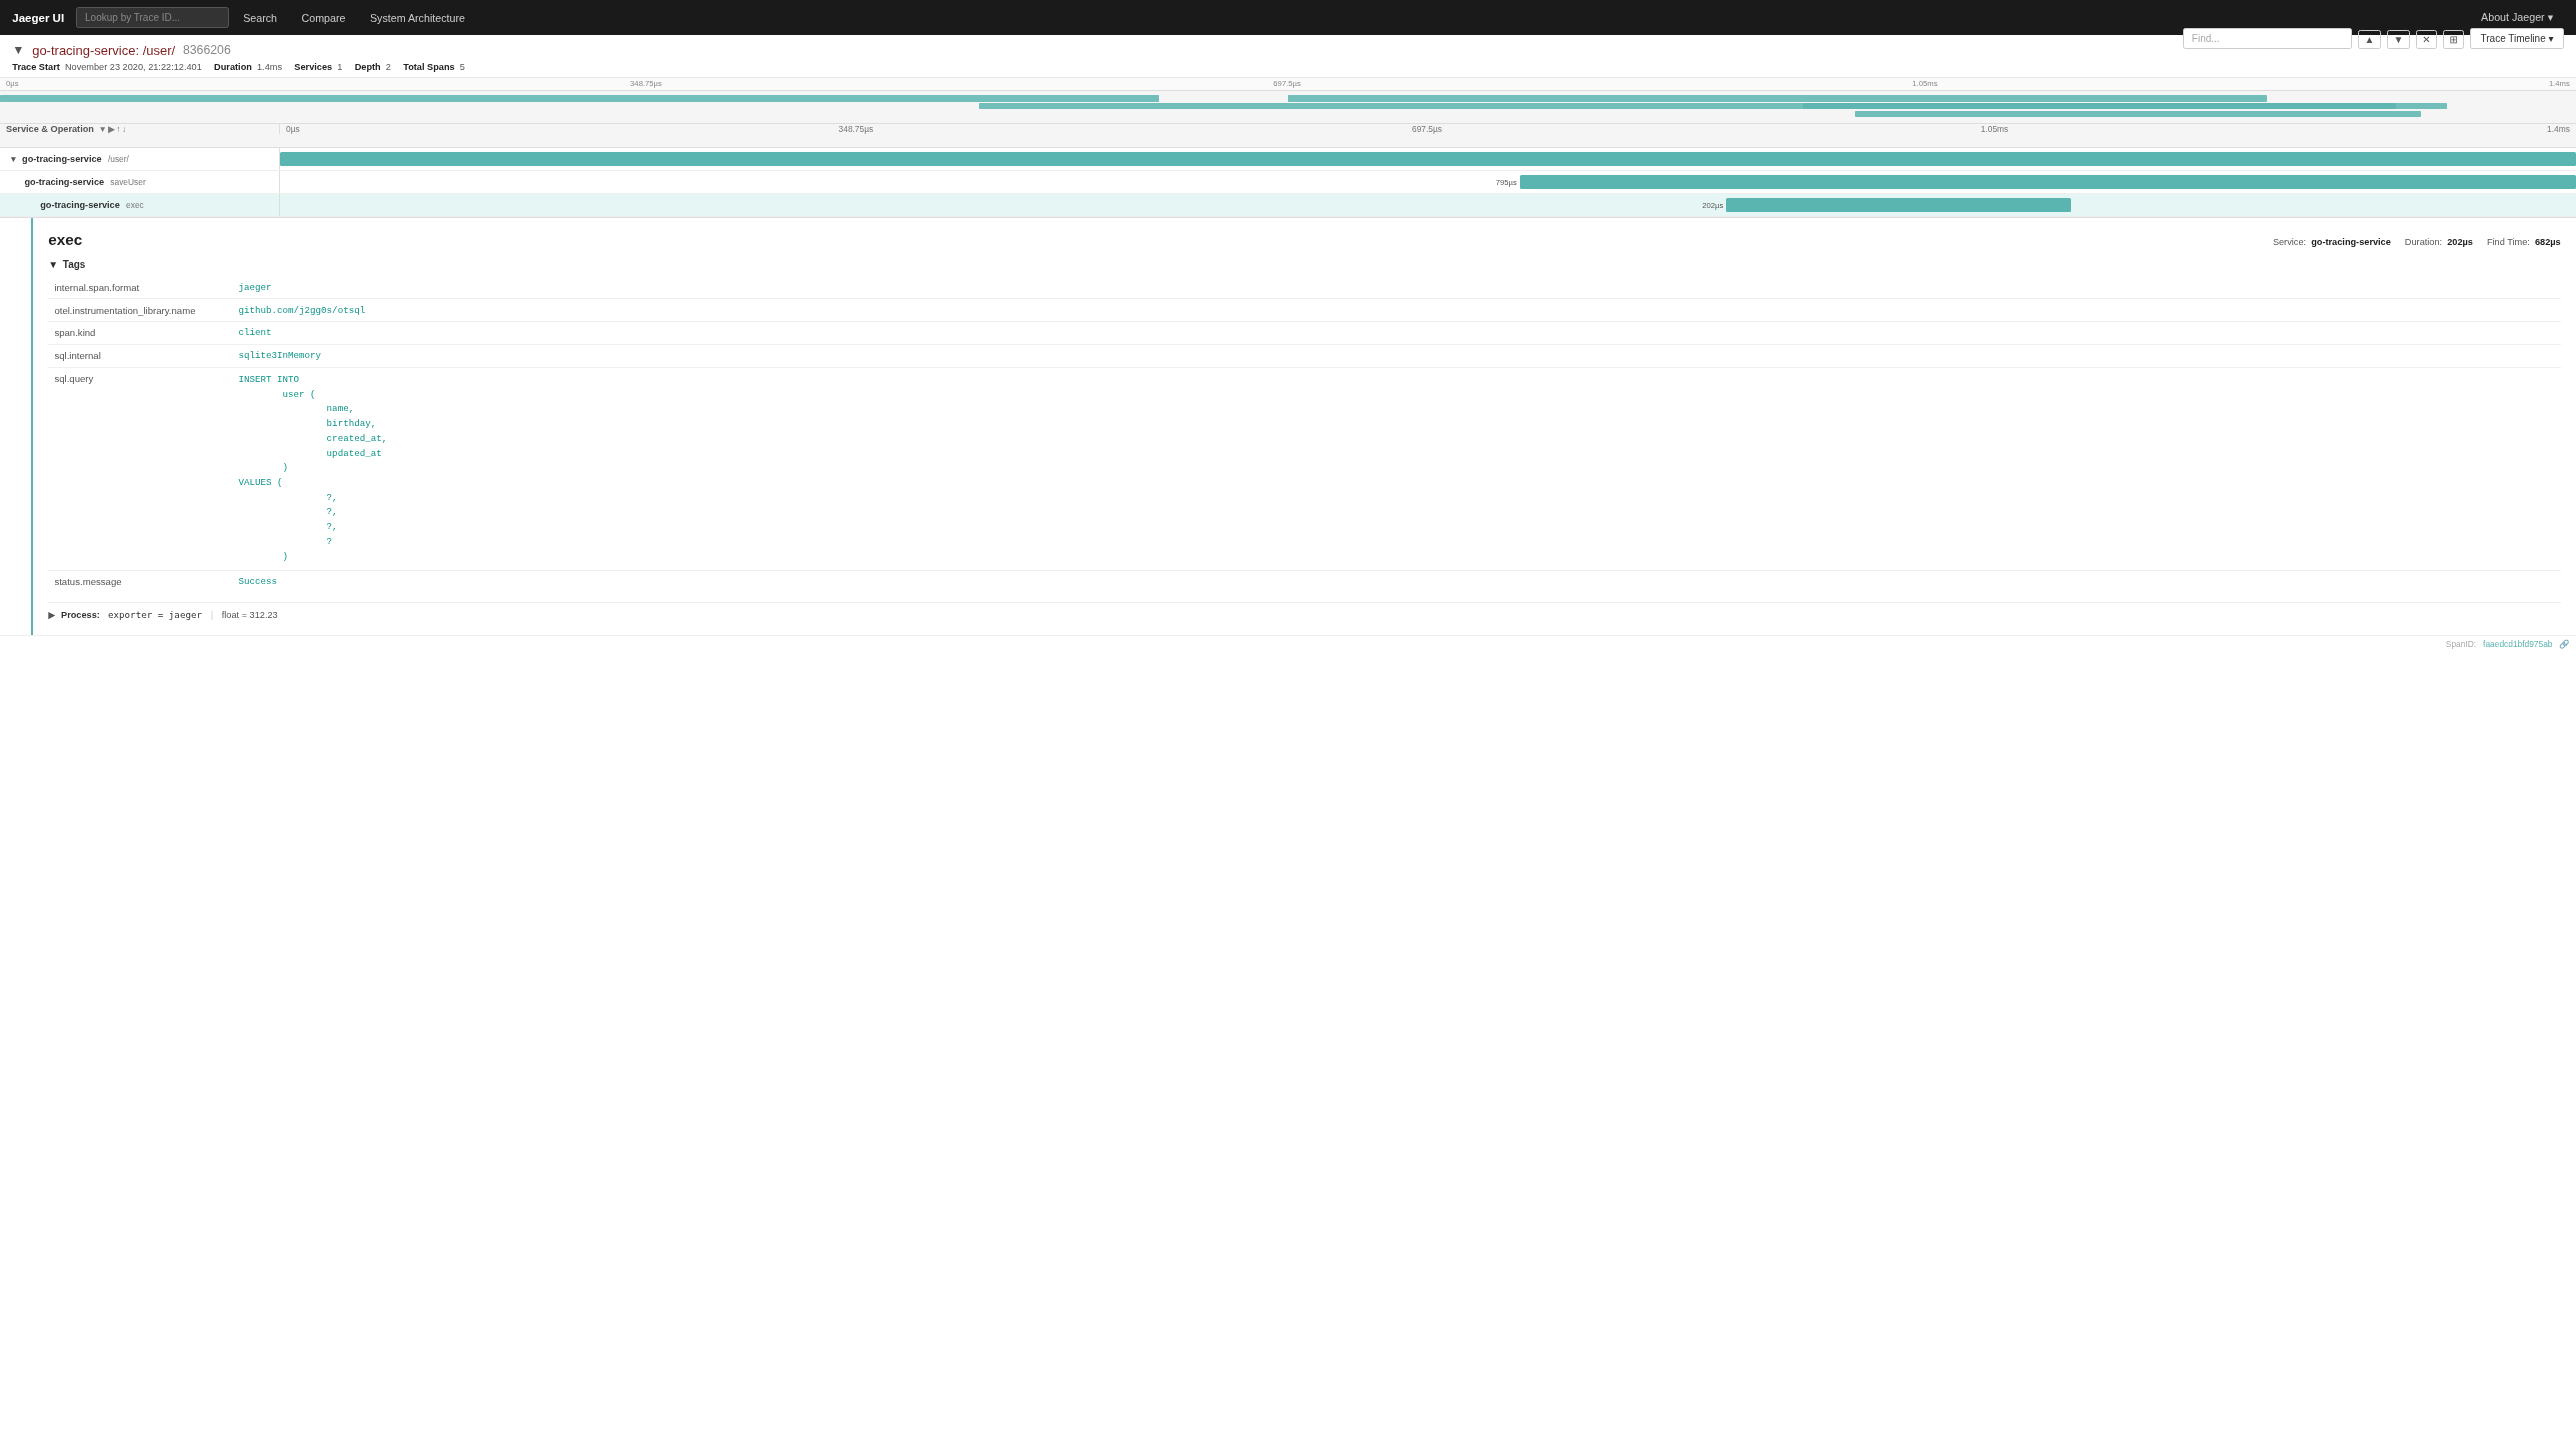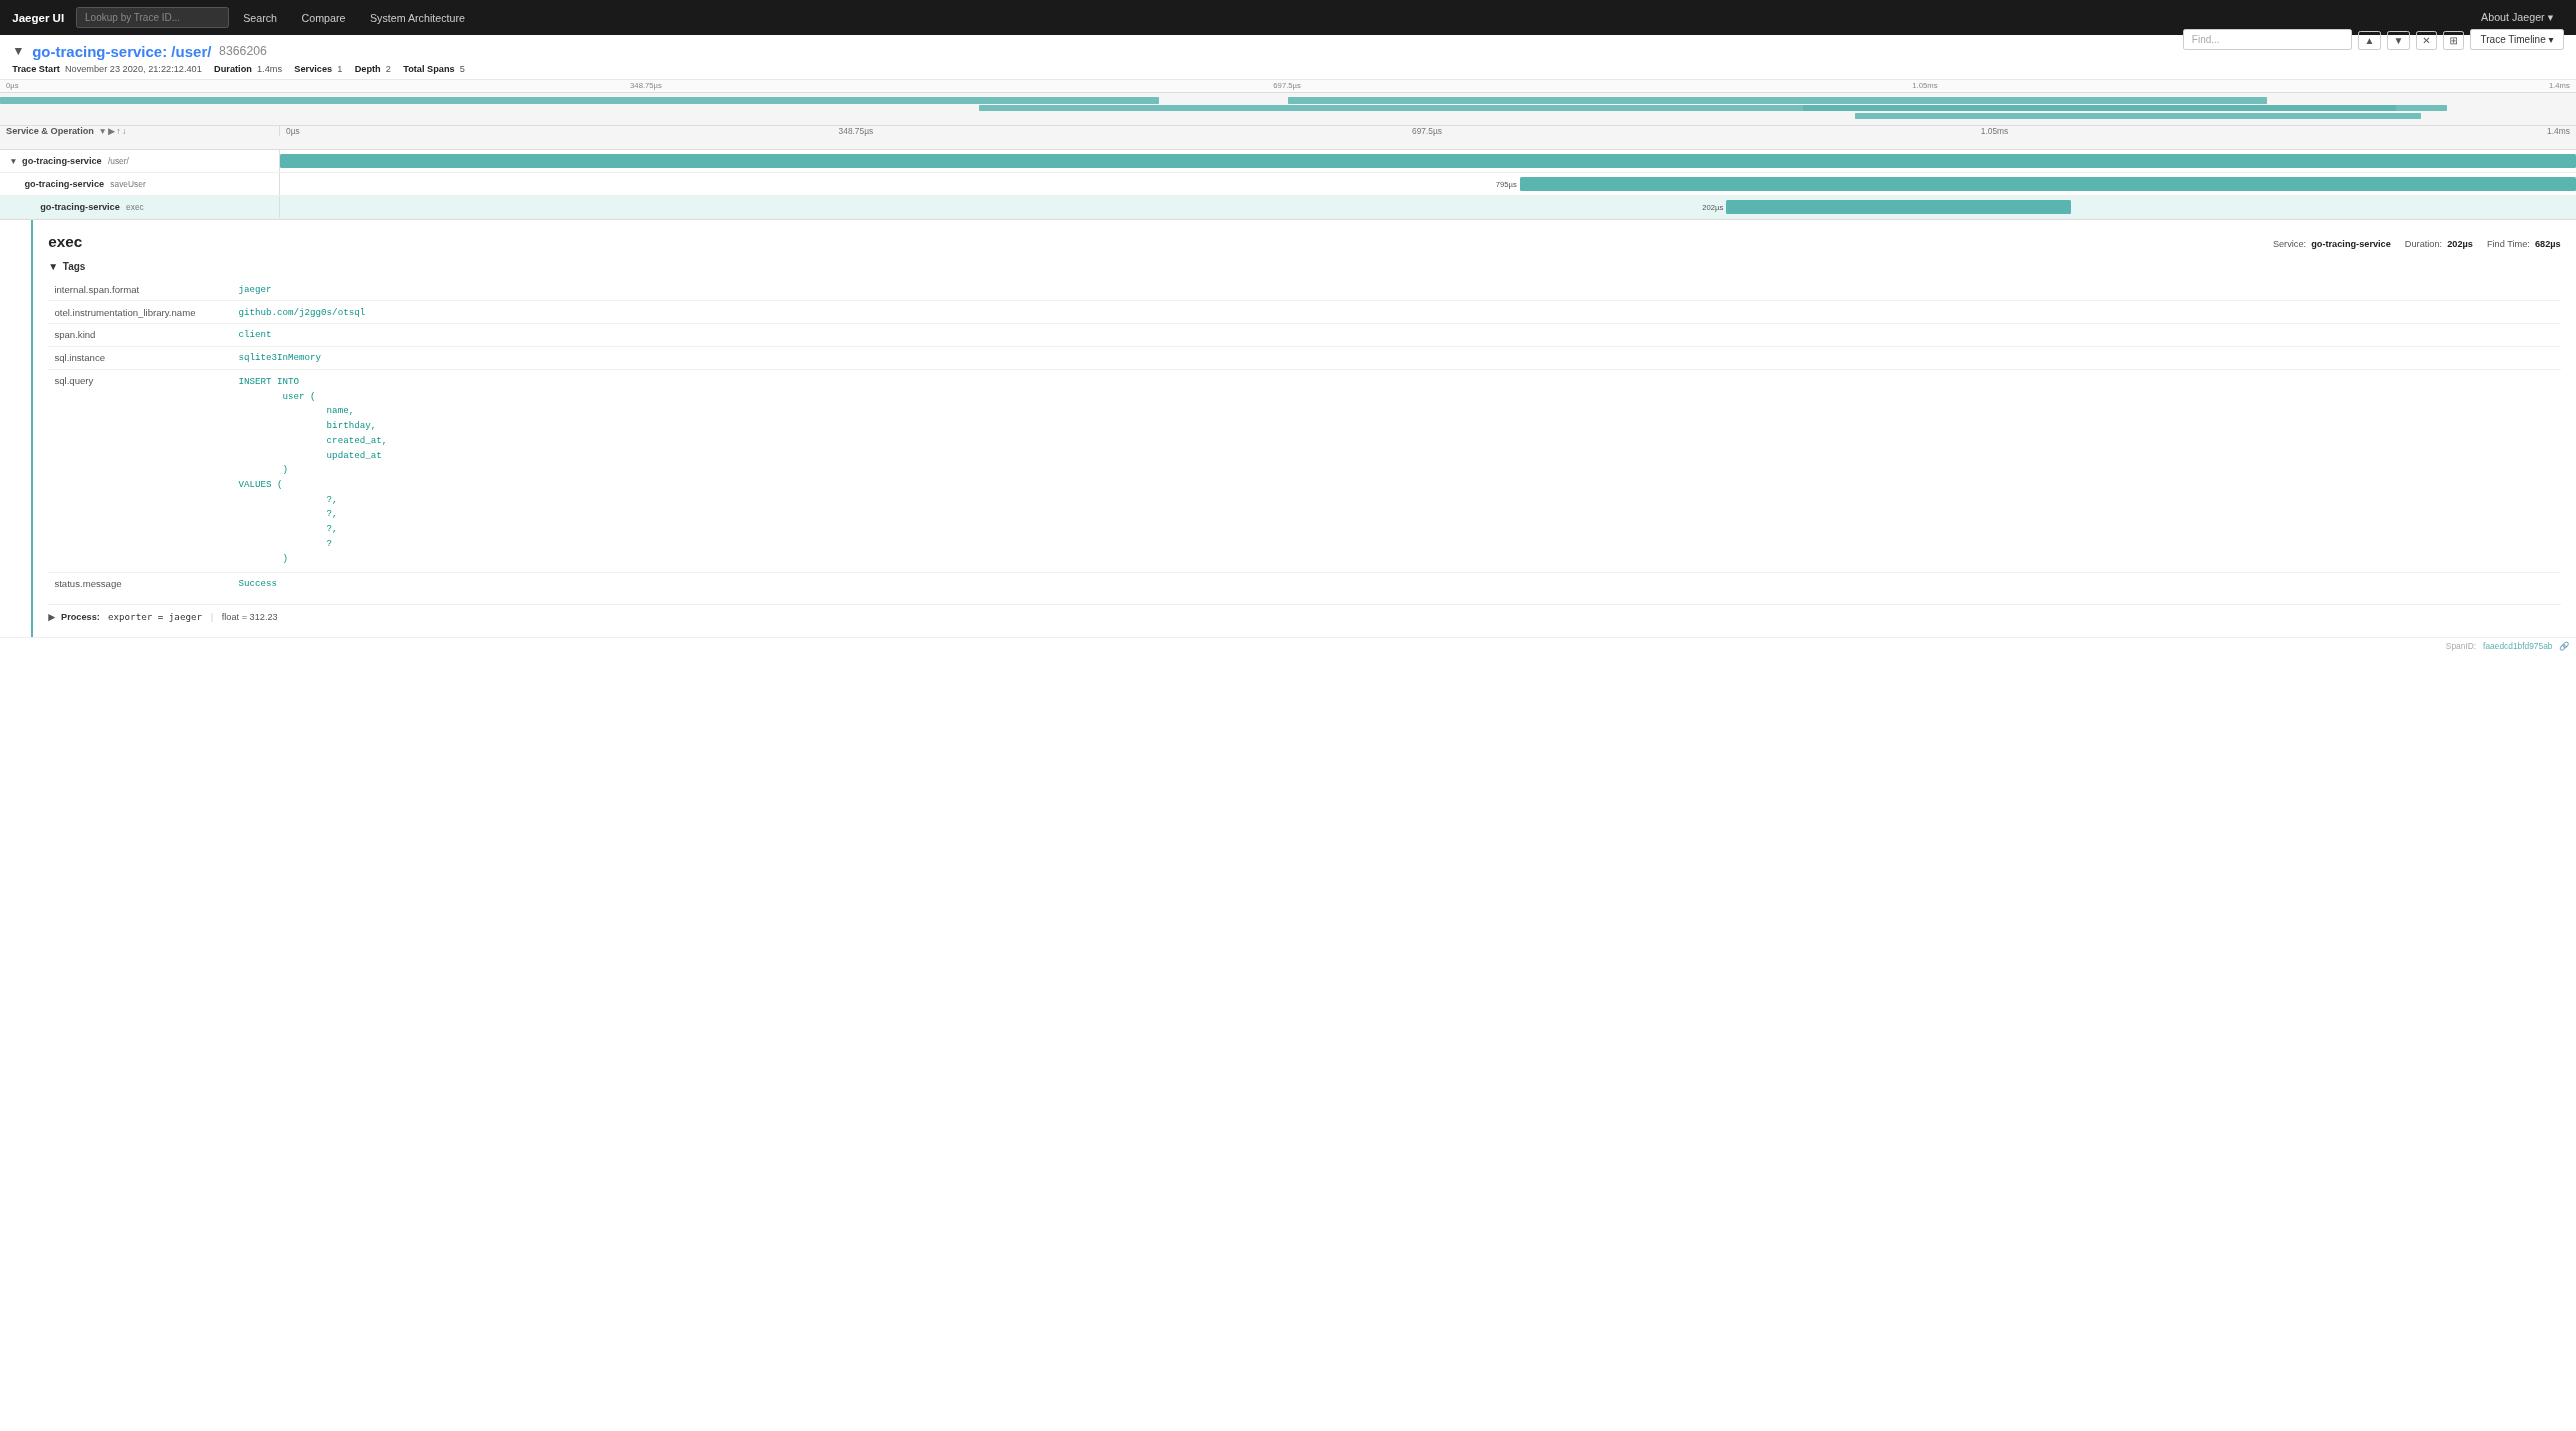--- a/index.html
+++ b/index.html
@@ -61,23 +61,23 @@
       align-items: center;
       gap: 7.7px;
       margin-bottom: 4.6px;
     }
     .trace-title-chevron {
       color: #555;
       font-size: 12.3px;
       cursor: pointer;
     }
     .trace-title-service {
-      font-size: 15px;
-      font-weight: 700;
-      color: #3b82f6;
+      font-size: 13px;
+      font-weight: 400;
+      color: #7f1d1d;
     }
     .trace-title-id {
       font-size: 12.3px;
       color: #888;
       font-weight: 400;
     }
     .trace-controls {
       display: flex;
       align-items: flex-end;
       gap: 6.1px;
@@ -484,21 +484,21 @@
           </tr>
           <tr>
             <td>otel.instrumentation_library.name</td>
             <td>github.com/j2gg0s/otsql</td>
           </tr>
           <tr>
             <td>span.kind</td>
             <td>client</td>
           </tr>
           <tr>
-            <td>sql.instance</td>
+            <td>sql.internal</td>
             <td>sqlite3InMemory</td>
           </tr>
           <tr>
             <td>sql.query</td>
             <td>
               <div class="sql-query">INSERT INTO
 	user (
 		name,
 		birthday,
 		created_at,

